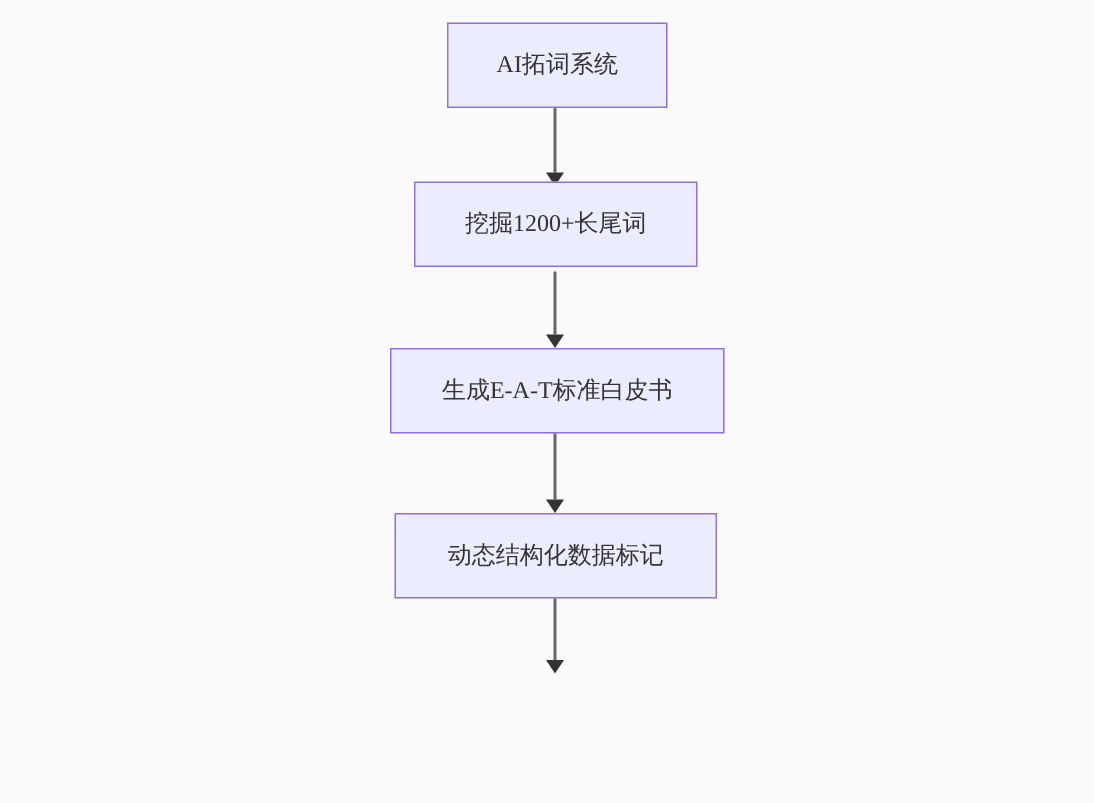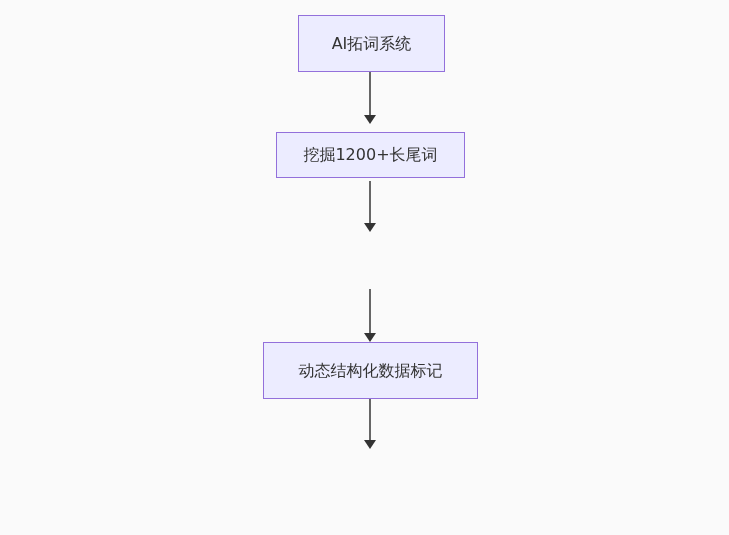--- a/index.html
+++ b/index.html
@@ -3,21 +3,21 @@
 <meta charset="utf-8">
 <style>
   :root {
     --page-bg: #fafafa;
     --node-fill: #ECECFF;
     --node-border: #9370DB;
     --node-text: #333333;
     --edge-line: #666666;
     --edge-head: #333333;
   }
-  * { margin: 0; padding: 0; box-sizing: border-box; }
+  * { margin: 0; padding: 0; box-sizing: border-box; font-family: Liberation Serif, serif; }
   html, body {
     background: var(--page-bg);
     font-family: "DejaVu Sans", "Liberation Sans", sans-serif;
   }
   .canvas {
     position: relative;
     width: 729px;
     height: 535px;
     background: var(--page-bg);
     overflow: hidden;
@@ -62,29 +62,32 @@
 
   <div class="node" style="left:298px; top:15px; width:147px; height:57px;">
     <span>AI拓词系统</span>
   </div>
 
   <div class="edge" style="left:364px; top:72px; height:52px;">
     <div class="edge-line"></div>
     <div class="edge-head"></div>
   </div>
 
-  <div class="node" style="left:276px; top:132px; width:189px; height:46px;">
+  <div class="node" style="left:276px; top:121px; width:189px; height:57px;">
     <span>挖掘1200+长尾词</span>
   </div>
 
   <div class="edge" style="left:364px; top:181px; height:51px;">
     <div class="edge-line"></div>
     <div class="edge-head"></div>
   </div>
 
+  <div class="node" style="left:260px; top:232px; width:223px; height:57px;">
+    <span>生成E-A-T标准白皮书</span>
+  </div>
 
   <div class="edge" style="left:364px; top:289px; height:53px;">
     <div class="edge-line"></div>
     <div class="edge-head"></div>
   </div>
 
   <div class="node" style="left:263px; top:342px; width:215px; height:57px;">
     <span>动态结构化数据标记</span>
   </div>
 

